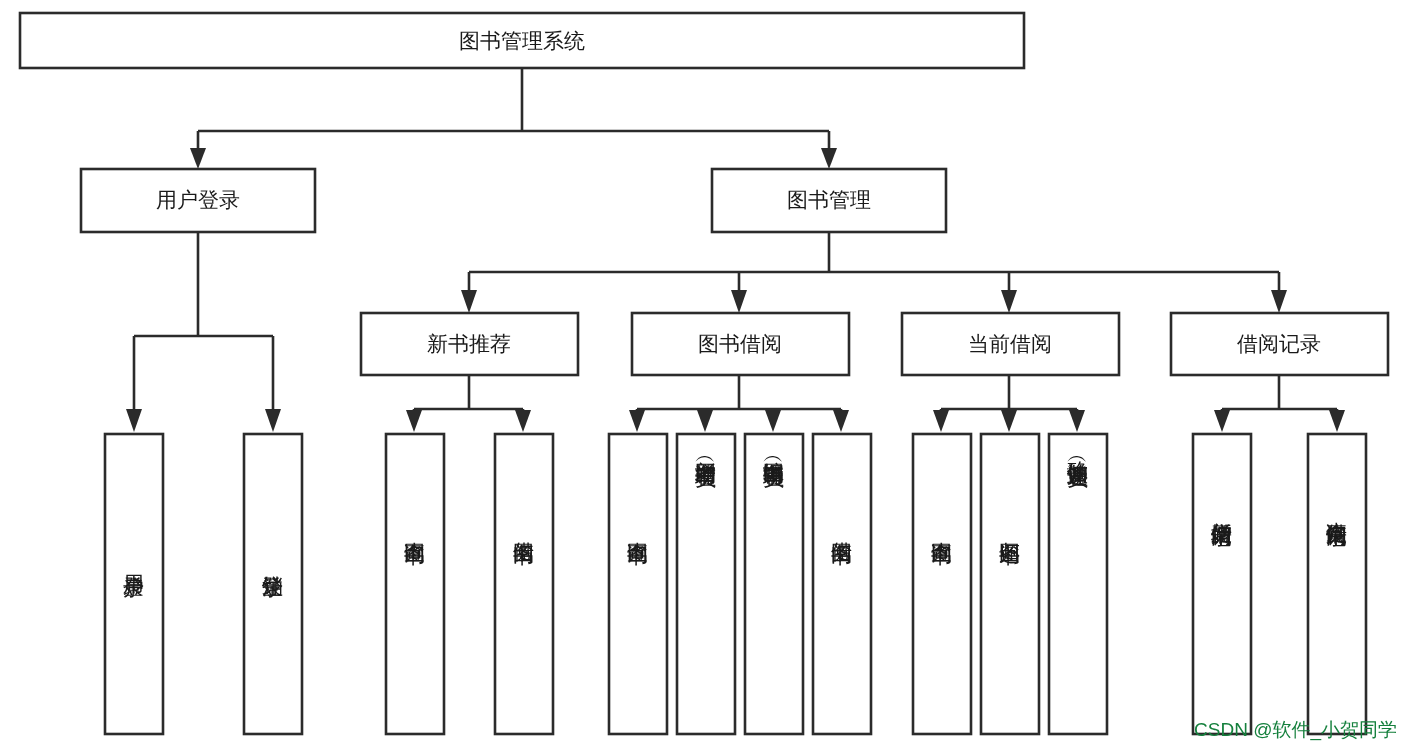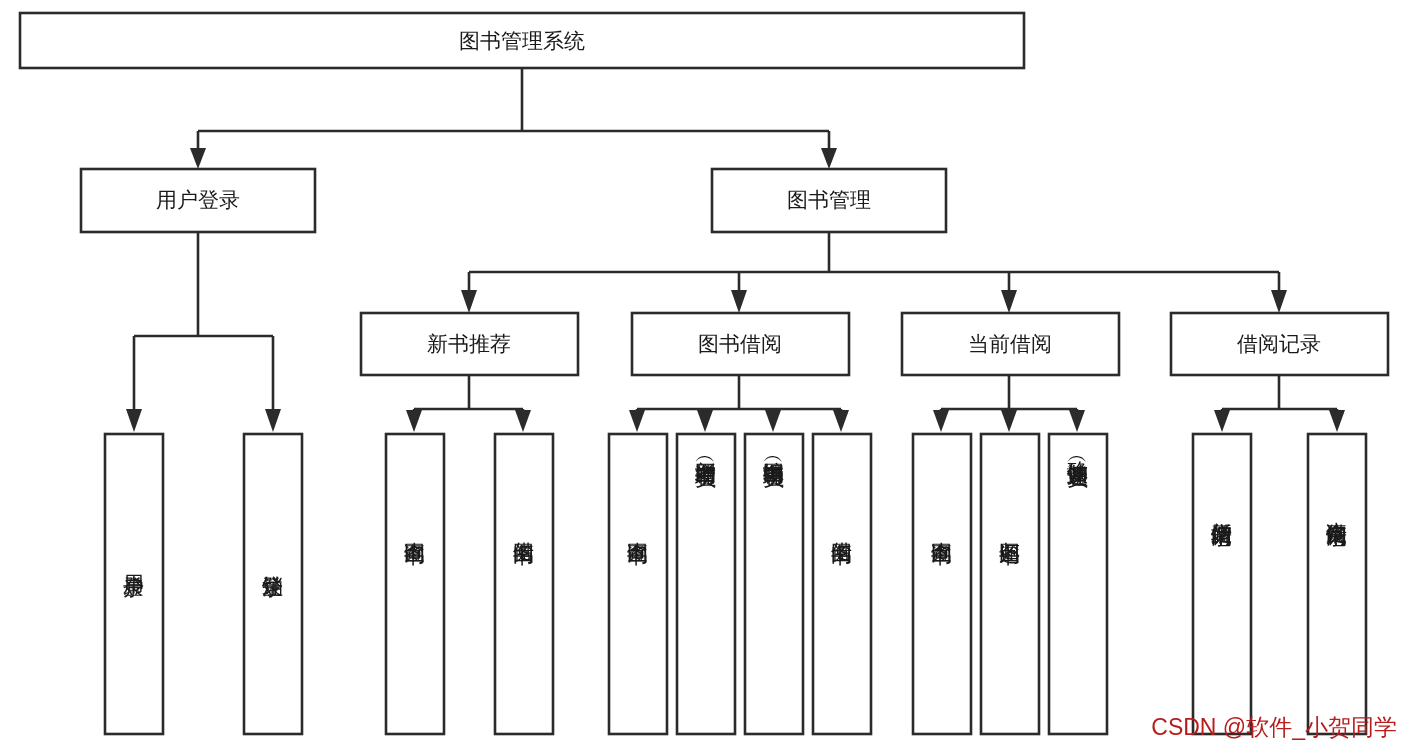--- a/index.html
+++ b/index.html
@@ -57,22 +57,22 @@
     writing-mode: vertical-rl;
     text-orientation: upright;
     text-anchor: middle;
     letter-spacing: 1px;
   }
   .watermark {
     position: absolute;
     right: 8px;
     bottom: 4px;
     font-family: "Liberation Sans", "DejaVu Sans", sans-serif;
-    font-size: 23px;
-    color: #b91c1c;
+    font-size: 19px;
+    color: #15803d;
     white-space: nowrap;
     pointer-events: none;
     user-select: none;
   }
 </style>
 </head>
 <body>
 
 <div id="diagram-root">
 

